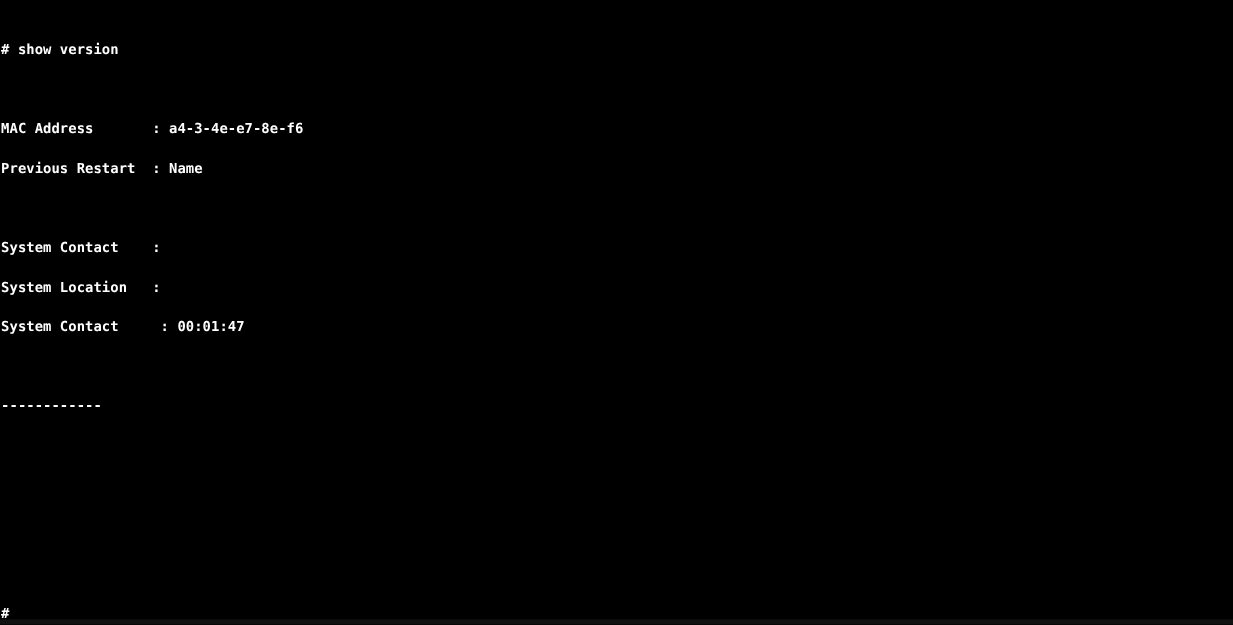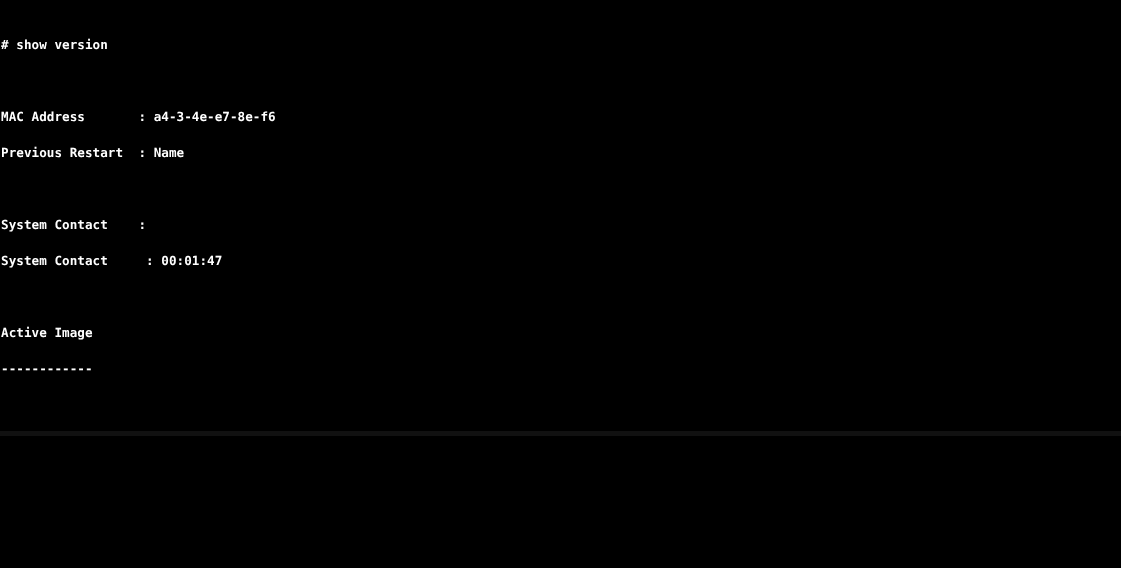--- a/index.html
+++ b/index.html
@@ -4,21 +4,21 @@
 <title>Terminal</title>
 <style>
   html, body {
     margin: 0;
     padding: 0;
     background: #000000;
   }
   #screen {
     position: relative;
     width: 1121px;
-    height: 436px;
+    height: 568px;
     background: #000000;
     overflow: hidden;
   }
   #console {
     position: absolute;
     left: 0;
     top: 0;
     width: 1121px;
     padding: 3px 0 0 1px;
     box-sizing: border-box;
@@ -71,23 +71,23 @@
 
 <div id="screen">
   <div id="console">
 
     <span class="line"># show version</span>
     <span class="line blank"></span>
     <span class="line">MAC Address       : a4-3-4e-e7-8e-f6</span>
     <span class="line">Previous Restart  : Name</span>
     <span class="line blank"></span>
     <span class="line">System Contact    :</span>
+    <span class="line">System Location   :</span>
     <span class="line">System Contact     : 00:01:47</span>
     <span class="line blank"></span>
-    <span class="line">Active Image</span>
     <span class="line">------------</span>
     
     
     
     
     
     
     
     
     

